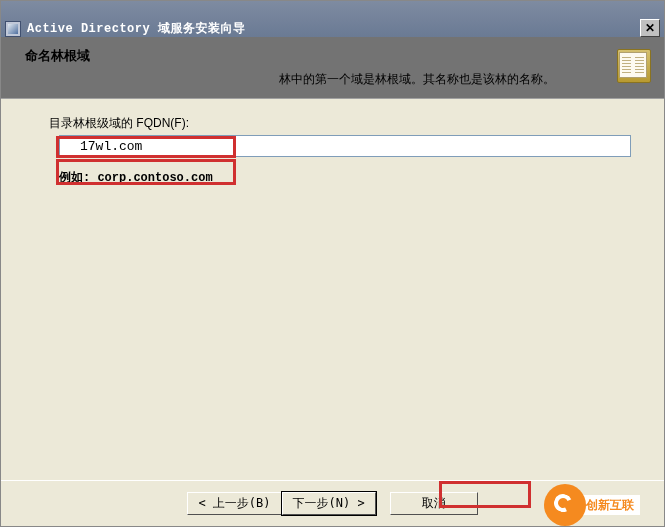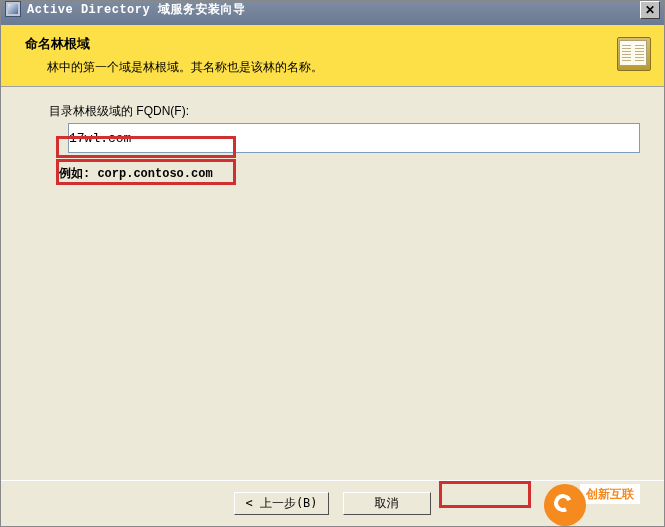--- a/index.html
+++ b/index.html
@@ -18,24 +18,24 @@
     .window {
       width: 665px;
       height: 527px;
       border: 1px solid #888;
       background: #ece9d8;
       display: flex;
       flex-direction: column;
       position: relative;
     }
     .titlebar {
-      height: 24px;
+      height: 36px;
       background: linear-gradient(to bottom, #7e8ba1, #6a7a94);
       display: flex;
-      align-items: flex-start;
+      align-items: flex-end;
       padding: 0 4px;
       color: #fff;
       font-size: 12px;
       font-weight: bold;
     }
     .titlebar-icon {
       width: 16px;
       height: 16px;
       background: #c0c8d8;
       border: 1px solid #405070;
@@ -63,40 +63,41 @@
       display: flex;
       align-items: center;
       justify-content: center;
       font-size: 12px;
       color: #000;
       font-weight: bold;
       cursor: pointer;
       font-family: Arial, sans-serif;
     }
     .header-band {
-      background: #fde047;
+      background: #737373;
       padding: 10px 9px 10px 24px;
       border-bottom: 1px solid #a0a0a0;
       display: flex;
       align-items: flex-start;
     }
     .header-text {
       flex: 1;
     }
     .header-title {
       font-size: 13px;
       font-weight: bold;
       color: #000;
       margin: 0 0 6px 0;
     }
     .header-subtitle {
       font-size: 12px;
       color: #000;
       margin-left: 22px;
       margin-right: 60px;
+      text-align: right;
     }
     .header-icon {
       width: 40px;
       height: 40px;
       position: relative;
       margin-top: 0;
     }
     .book-back {
       position: absolute;
       left: 2px; top: 2px;
@@ -139,27 +140,27 @@
     }
     .instruction {
       margin: 0 0 24px 30px;
     }
     .field-label {
       margin: 0 0 3px 20px;
       display: inline-block;
     }
     .fqdn-input {
       width: 572px;
-      height: 30px;
-      margin-left: 39px;
+      height: 22px;
+      margin-left: 30px;
       border: 1px solid #7f9db9;
       background: #fff;
       font-family: "Courier New", monospace;
       font-size: 13px;
-      padding: 2px 0;
+      padding: 2px 20px;
       display: block;
     }
     .example {
       margin: 12px 0 0 30px;
       font-family: "SimSun", "Courier New", monospace;
       font-weight: bold;
     }
     .highlight-box {
       position: absolute;
       border: 3px solid #d03030;
@@ -210,20 +211,21 @@
       width: 92px;
       height: 27px;
     }
     .watermark {
       position: absolute;
       right: 0;
       bottom: 0;
       width: 120px;
       height: 42px;
       display: flex;
+      align-items: center;
       z-index: 20;
     }
     .wm-circle {
       width: 42px; height: 42px;
       border-radius: 50%;
       background: #f58a1f;
       position: relative;
       flex-shrink: 0;
     }
     .wm-circle::before {
@@ -274,20 +276,21 @@
   <div class="content-area">
 
     <div class="field-label">目录林根级域的 FQDN(F):</div>
     <input type="text" class="fqdn-input" value="17wl.com" style="">
 
     <div class="example">例如: corp.contoso.com</div>
   </div>
 
   <div class="button-row">
     <button class="wiz-btn">&lt; 上一步(B)</button>
+    <button class="wiz-btn default">下一步(N) &gt;</button>
     <div class="btn-gap"></div>
     <button class="wiz-btn">取消</button>
   </div>
 
   <div class="highlight-box hl-label"></div>
   <div class="highlight-box hl-input"></div>
   <div class="highlight-box hl-next"></div>
 
   <div class="watermark">
     <div class="wm-circle"></div>

